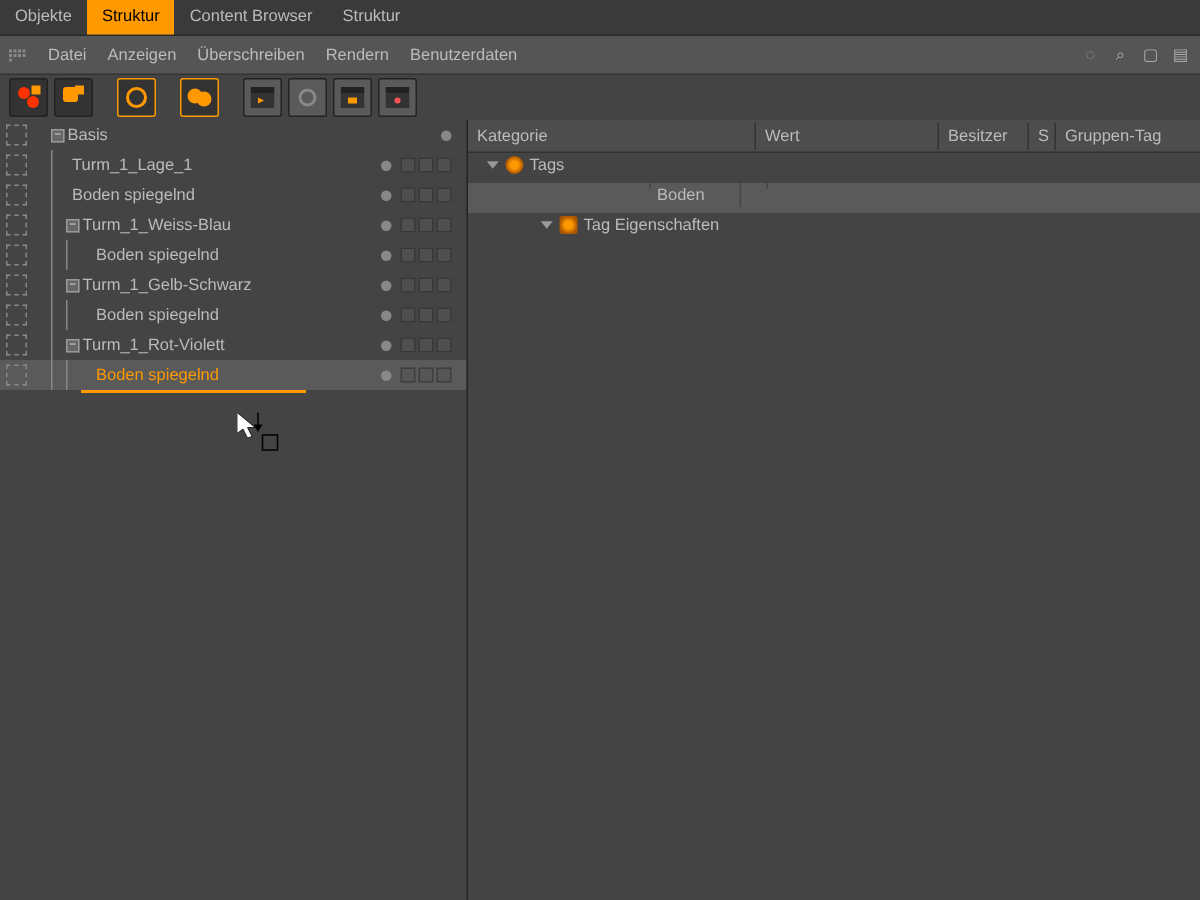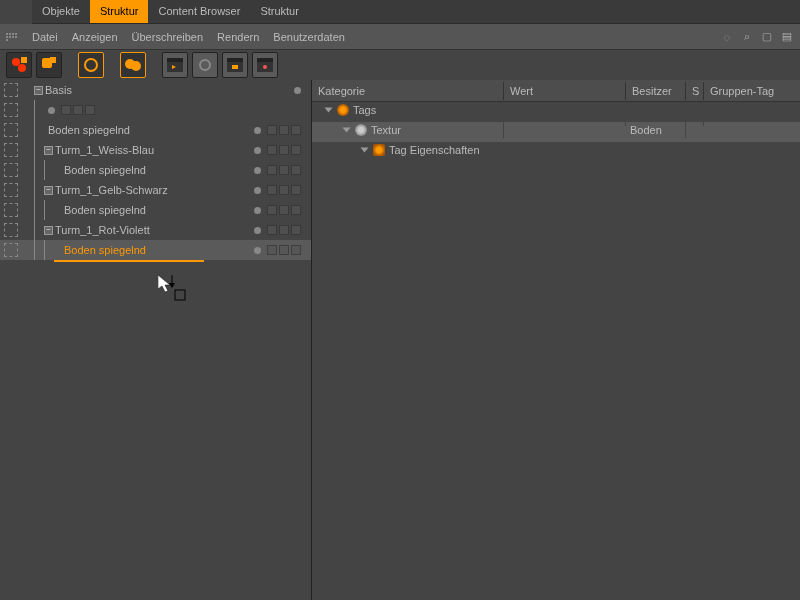--- a/index.html
+++ b/index.html
@@ -1,18 +1,18 @@
 <!DOCTYPE html>
 <html><head>
 <meta charset="utf-8">
 <style>
   * { margin: 0; padding: 0; box-sizing: border-box; font-family: Arial, sans-serif; }
   body { background: #444; color: #bbb; font-size: 11px; width: 800px; height: 600px; overflow: hidden; }
 
-  .topbar { background: #3a3a3a; display: flex; height: 24px; border-bottom: 1px solid #2a2a2a; margin-left: 32px; }
+  .topbar { background: #3a3a3a; display: flex; height: 24px; border-bottom: 1px solid #2a2a2a; }
   .topbar-tab { padding: 5px 10px; cursor: pointer; color: #bbb; }
   .topbar-tab.active { background: #f90; color: #000; }
 
   .menubar { background: #555; display: flex; align-items: center; height: 26px; padding: 0 6px; border-bottom: 1px solid #333; justify-content: space-between; }
   .menubar-left { display: flex; align-items: center; gap: 14px; }
   .menubar-right { display: flex; gap: 6px; }
   .menubar-item { cursor: pointer; }
   .grip { width: 12px; display: flex; flex-wrap: wrap; gap: 1px; }
   .grip span { width: 2px; height: 2px; background: #888; }
 
@@ -169,20 +169,21 @@
       <span class="spacer" style="width:0"></span>
       <div class="toggle">−</div>
       <span class="row-label">Basis</span>
       <div class="row-tail">
           <div class="dot"></div>
         </div>
     </div>
     <div class="tree-row">
       <div class="vis-icon"></div>
       <span class="spacer" style="width:14px;border-left:1px solid #888;height:20px;"></span>
+      <span class="row-label">Turm_1_Lage_1</span>
       <div class="row-tail">
           <div class="dot"></div>
           <div class="mini-icons">
             <div class="mini"></div>
             <div class="mini"></div>
             <div class="mini"></div>
           </div>
         </div>
     </div>
     <div class="tree-row">
@@ -309,26 +310,20 @@
           <div class="tri"></div>
           <div class="node-ico ico-tags"></div>
           <span>Tags</span>
         </div>
       <div class="cell val"></div>
         <div class="cell own"></div>
         <div class="cell s"></div>
         <div class="cell grp"></div>
     </div>
     <div class="prop-row sel">
-      <div class="cell cat">
-          <span style="width:28px;display:inline-block;"></span>
-          <div class="tri"></div>
-          <div class="node-ico ico-tex"></div>
-          <span>Textur</span>
-        </div>
       <div class="cell val"></div>
       <div class="cell own">Boden</div>
       <div class="cell s"></div>
         <div class="cell grp"></div>
     </div>
     <div class="prop-row">
       <div class="cell cat">
           <span style="width:46px;display:inline-block;"></span>
           <div class="tri"></div>
           <div class="node-ico ico-prop"></div>

